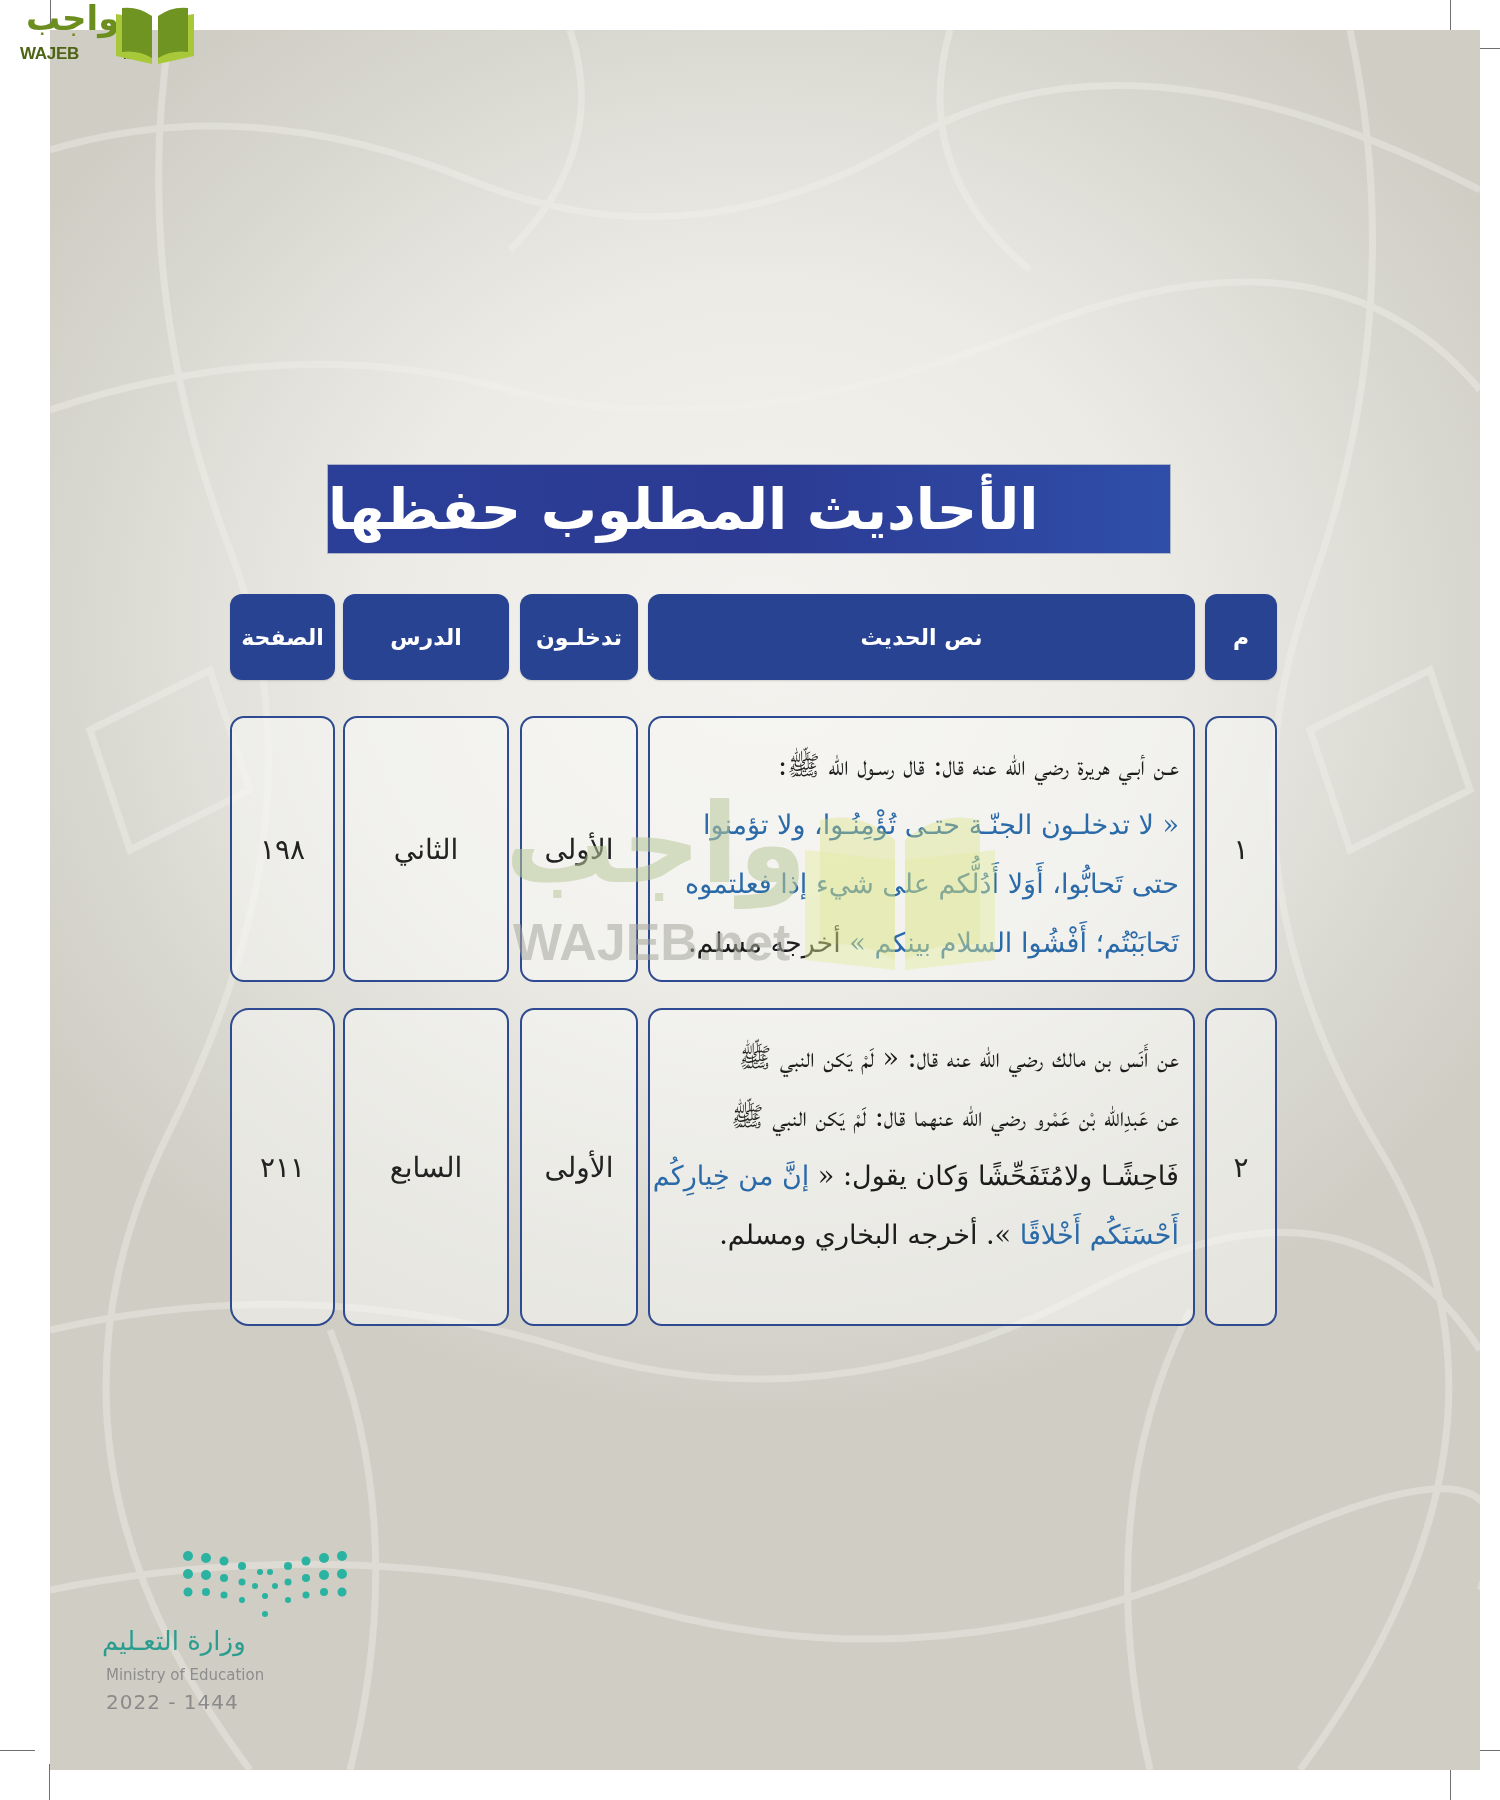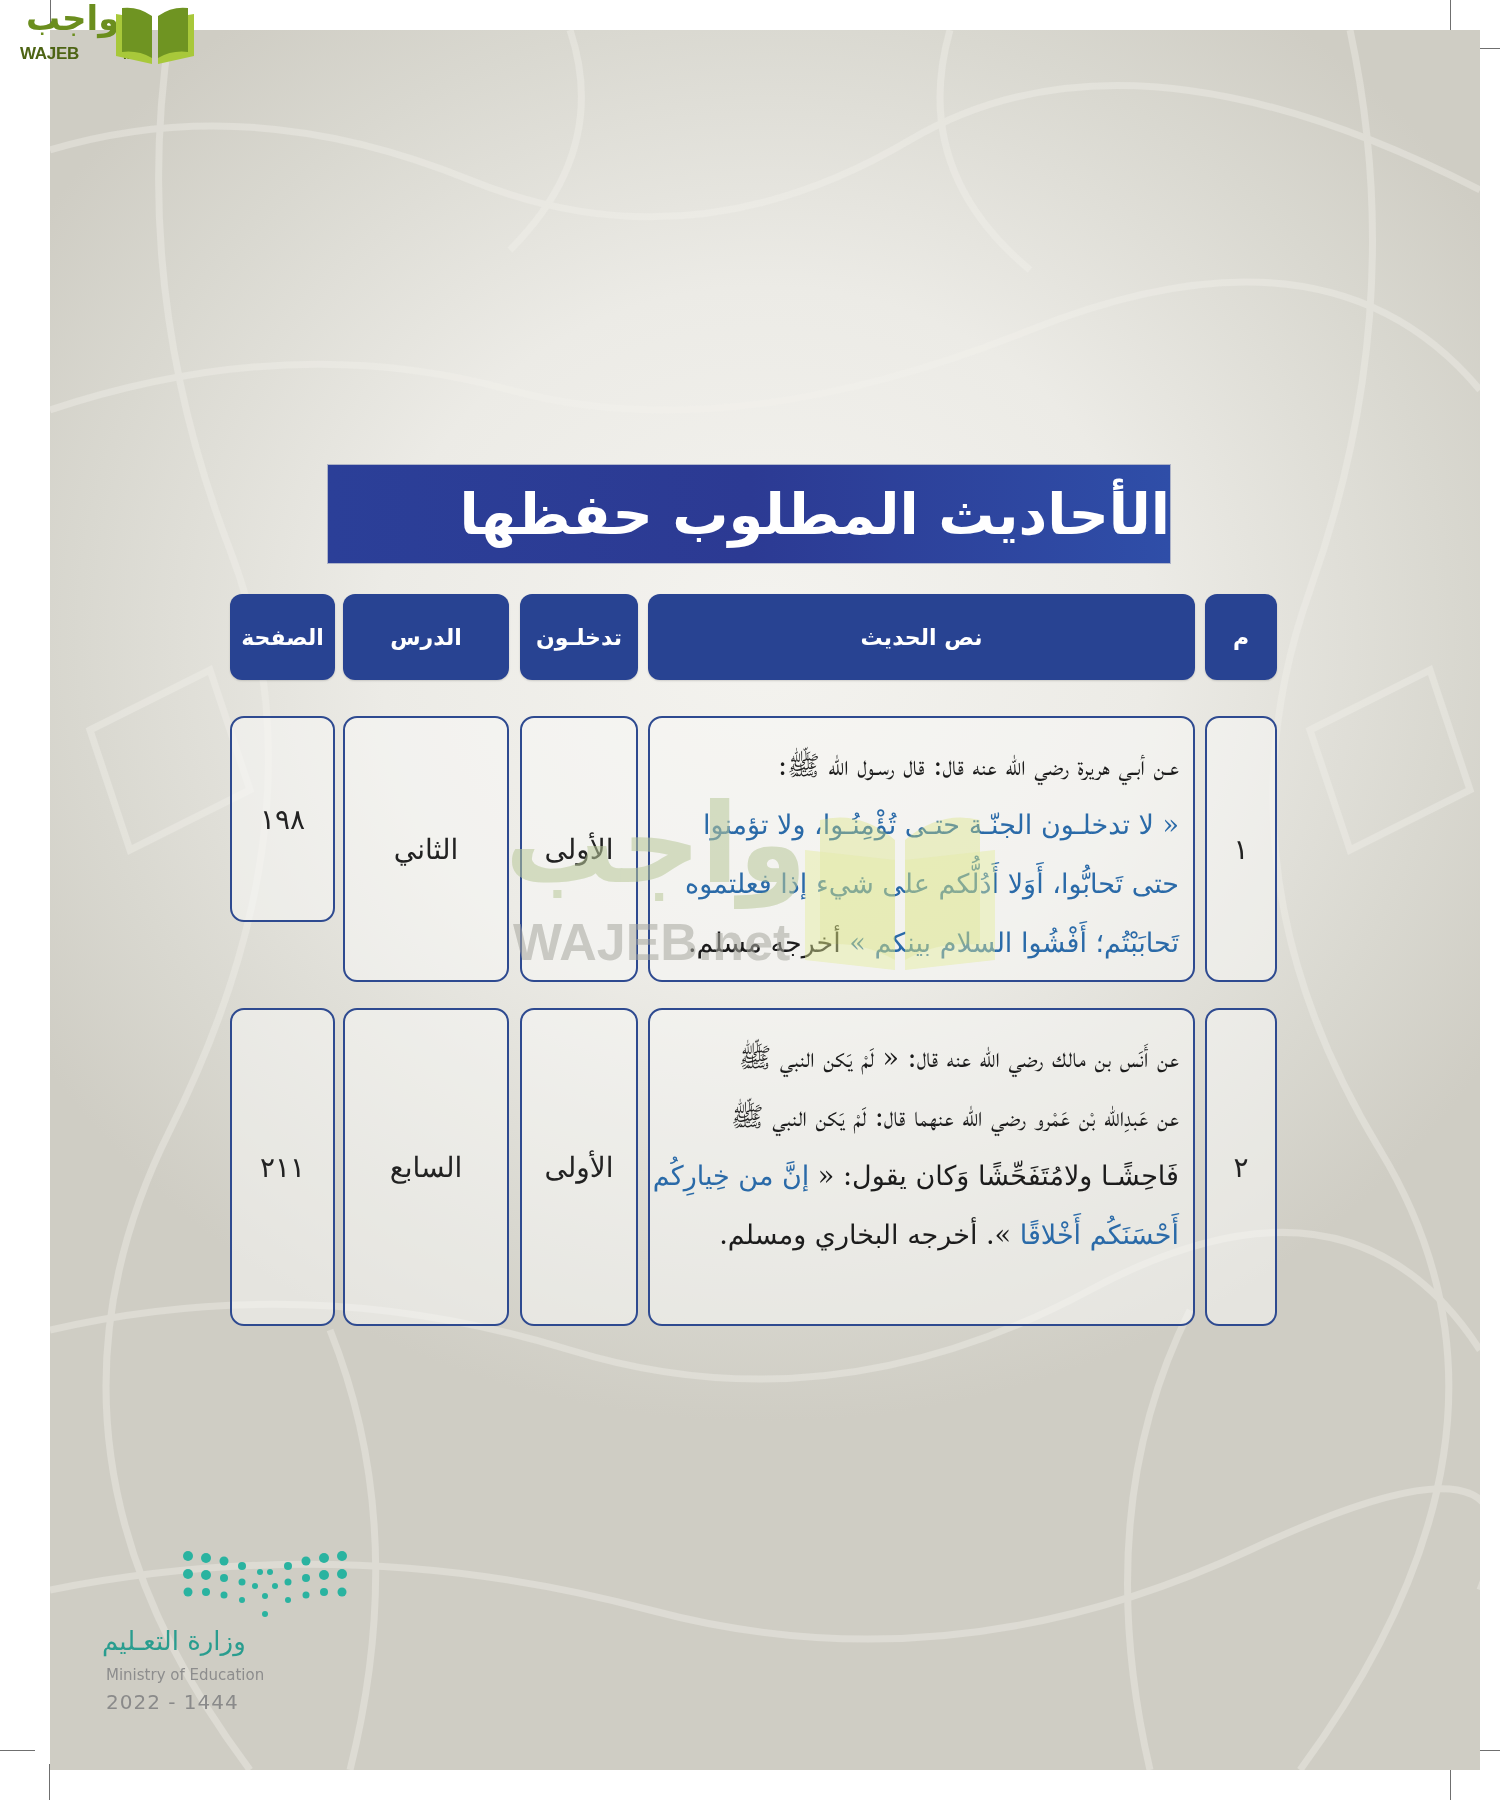--- a/index.html
+++ b/index.html
@@ -20,25 +20,24 @@
 
     
     .wajeb-logo { position: absolute; left: 8px; top: 4px; width: 180px; height: 62px; z-index: 5; }
     .wajeb-ar { position: absolute; left: 18px; top: -6px; font-family: "DejaVu Sans", sans-serif; font-weight: bold; font-size: 34px; color: #6b8e1e; direction: rtl; }
     .wajeb-en { position: absolute; left: 12px; top: 40px; font-family: "Liberation Sans", sans-serif; font-weight: bold; font-size: 17px; color: #4d6414; letter-spacing: -0.3px; }
     .wajeb-en small { font-size: 14px; font-weight: bold; margin-left: 44px; }
     .wajeb-book { position: absolute; left: 106px; top: 2px; width: 82px; height: 58px; }
 
     
     .title-banner {
-      position: absolute; left: 328px; top: 465px; width: 842px; height: 98px;
+      position: absolute; left: 328px; top: 465px; width: 842px; height: 88px;
       background: linear-gradient(90deg, #2b3f98 0%, #2c3a93 50%, #2f4ea8 100%);
-      display: flex; align-items: center; justify-content: flex-end;
+      display: flex; align-items: center; justify-content: flex-start;
       box-shadow: 0 0 0 1px rgba(40,60,140,.3);
-      padding-left: 8px;
     }
     .title-text {
       color: #ffffff; font-family: "DejaVu Sans", sans-serif; font-size: 56px; font-weight: bold;
       direction: rtl; letter-spacing: 1px;
     }
 
     
     .tbl { position: absolute; left: 230px; top: 594px; width: 1038px; direction: rtl; }
     .hcell {
       position: absolute; top: 0; height: 86px; border-radius: 12px;
@@ -147,42 +146,42 @@
         <span class="hadith-line"><span class="blue">حتى تَحابُّوا، أَوَلا أَدُلُّكم على شيء إذا فعلتموه</span></span>
         <span class="hadith-line"><span class="blue">تَحابَبْتُم؛ أَفْشُوا السلام بينكم »</span><span class="black"> أخرجه مسلم.</span></span>
       </div>
   </div>
   <div class="cell" style="left:290px;top:122px;width:118px;height:266px;">
     <span>الأولى</span>
   </div>
   <div class="cell" style="left:113px;top:122px;width:166px;height:266px;">
     <span>الثاني</span>
   </div>
-  <div class="cell" style="left:0;top:122px;width:105px;height:206px;">
+  <div class="cell" style="left:0;top:122px;width:105px;height:266px;">
     <span>١٩٨</span>
   </div>
 
   <div class="cell" style="left:975px;top:414px;width:72px;height:318px;">
     <span>٢</span>
   </div>
   <div class="cell text-cell" style="left:418px;top:414px;width:547px;height:318px;">
     <div class="hadith">
         <span class="hadith-line"><span class="black">عن أَنَس بن مالك رضي الله عنه قال: « لَمْ يَكن النبي ﷺ</span></span>
         <span class="hadith-line"><span class="black">عن عَبدِالله بْن عَمْرو رضي الله عنهما قال: لَمْ يَكن النبي ﷺ</span></span>
         <span class="hadith-line"><span class="black">فَاحِشًـا ولامُتَفَحِّشًا وَكان يقول: « </span><span class="blue">إنَّ من خِيارِكُم</span></span>
         <span class="hadith-line"><span class="blue">أَحْسَنَكُم أَخْلاقًا</span><span class="black"> ». أخرجه البخاري ومسلم.</span></span>
       </div>
   </div>
   <div class="cell" style="left:290px;top:414px;width:118px;height:318px;">
     <span>الأولى</span>
   </div>
   <div class="cell" style="left:113px;top:414px;width:166px;height:318px;">
     <span>السابع</span>
   </div>
-  <div class="cell" style="left:0;top:414px;width:105px;height:318px;">
+  <div class="cell" style="left:0;top:414px;width:105px;height:318px;border-radius:19px;">
     <span>٢١١</span>
   </div>
 </div>
 
 <div class="watermark">
   <span class="wm-ar">واجب</span>
   <span class="wm-en">WAJEB.net</span>
   <svg class="wm-book" viewBox="0 0 190 160">
     <path d="M0 40 L90 50 L90 160 L0 150 Z" fill="#e4ec9a" opacity=".8"></path>
     <path d="M190 40 L100 50 L100 160 L190 150 Z" fill="#e4ec9a" opacity=".8"></path>

